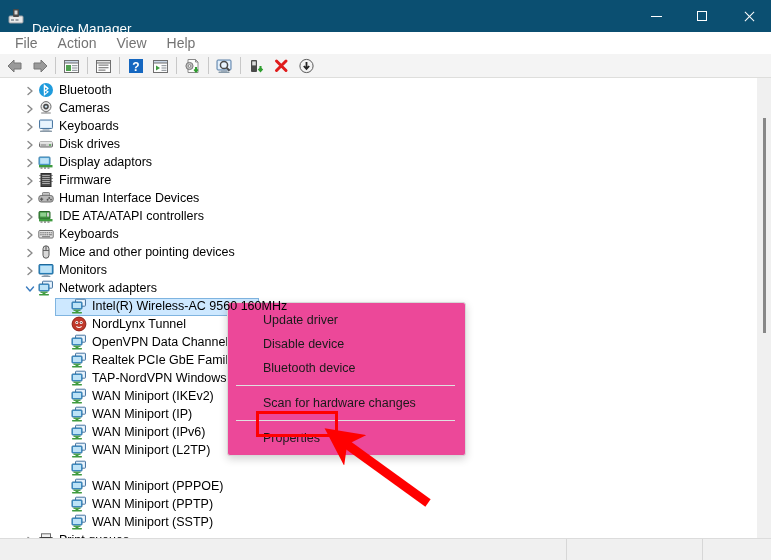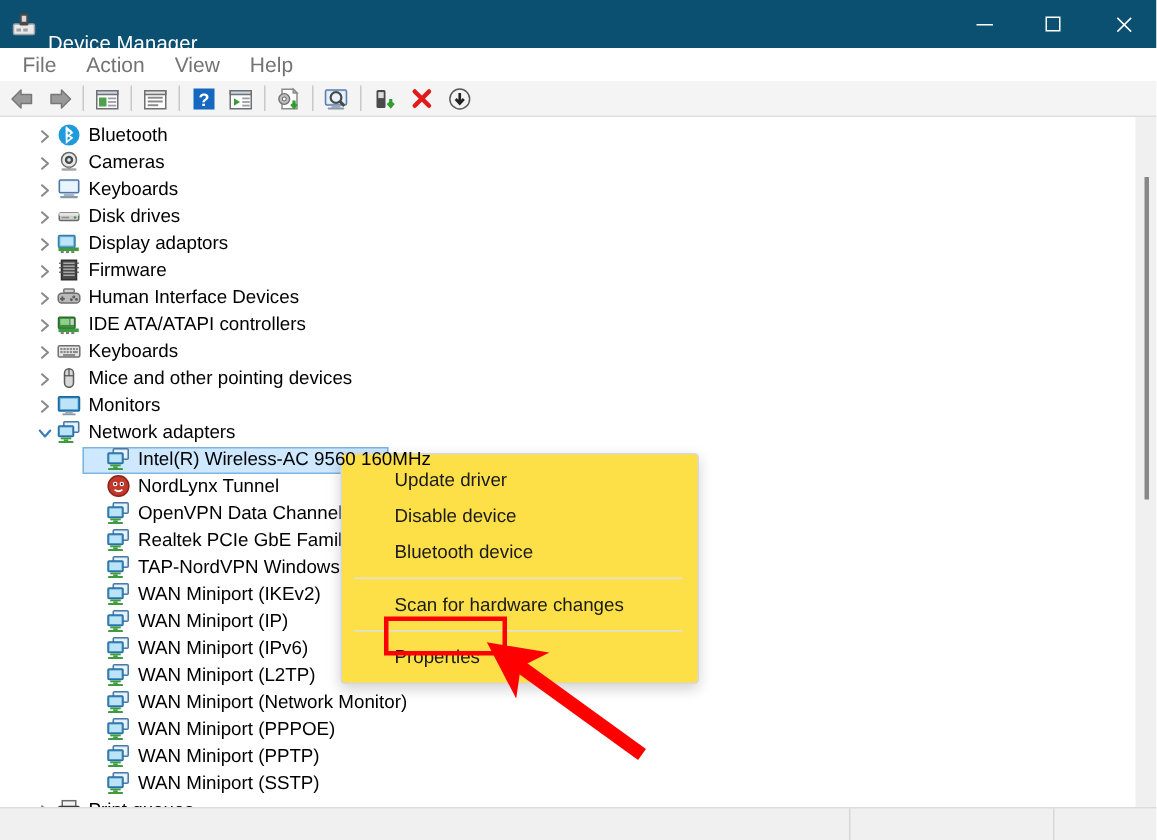--- a/index.html
+++ b/index.html
@@ -98,21 +98,21 @@
     border-top:1px solid #dcdcdc;box-sizing:border-box;display:flex;
   }
   .status-cell{height:100%;border-right:1px solid #d7d7d7;box-sizing:border-box;}
   .status-cell.c1{flex:0 0 567px;}
   .status-cell.c2{flex:0 0 136px;}
   .status-cell.c3{flex:1;border-right:none;}
 
   
   .ctxmenu{
     position:absolute;left:227px;top:302px;width:239px;
-    background:#fde047;border:1px solid #d8d8d8;border-radius:3px;
+    background:#ec4899;border:1px solid #d8d8d8;border-radius:3px;
     box-shadow:0 3px 9px rgba(0,0,0,.18);
     padding:5px 0 5px 0;box-sizing:border-box;
   }
   .ctxitem{
     height:24px;display:flex;align-items:center;
     padding-left:35px;font-size:12.5px;color:#1a1a1a;cursor:default;
   }
   .ctxsep{height:1px;background:#e0e0e0;margin:5px 10px 5px 8px;}
   .ctxitem.bold{font-weight:normal;}
 
@@ -593,21 +593,20 @@
           <span class="chev"></span>
           <span class="icon"><svg width="16" height="16" viewBox="0 0 16 16">
               <rect x="4.5" y="1.2" width="10" height="7" rx="0.7" fill="#cfe4f7" stroke="#4d79a3"></rect>
               <rect x="5.5" y="2.2" width="8" height="5" fill="#e9f4fd"></rect>
               <rect x="1" y="4" width="10" height="7" rx="0.7" fill="#4ea4e0" stroke="#2c6f9e"></rect>
               <rect x="2" y="5" width="8" height="5" fill="#bde3f7"></rect>
               <rect x="2.5" y="11.6" width="7" height="1.3" fill="#3f9b3f"></rect>
               <rect x="4.5" y="12.9" width="3" height="1.6" fill="#3f9b3f"></rect>
               <rect x="1" y="14" width="10" height="1.4" rx="0.6" fill="#3f9b3f"></rect>
             </svg></span>
-          <span class="label">WAN Miniport (Network Monitor)</span>
         </div>
         <div class="row lvl2">
           <span class="chev"></span>
           <span class="icon"><svg width="16" height="16" viewBox="0 0 16 16">
               <rect x="4.5" y="1.2" width="10" height="7" rx="0.7" fill="#cfe4f7" stroke="#4d79a3"></rect>
               <rect x="5.5" y="2.2" width="8" height="5" fill="#e9f4fd"></rect>
               <rect x="1" y="4" width="10" height="7" rx="0.7" fill="#4ea4e0" stroke="#2c6f9e"></rect>
               <rect x="2" y="5" width="8" height="5" fill="#bde3f7"></rect>
               <rect x="2.5" y="11.6" width="7" height="1.3" fill="#3f9b3f"></rect>
               <rect x="4.5" y="12.9" width="3" height="1.6" fill="#3f9b3f"></rect>

